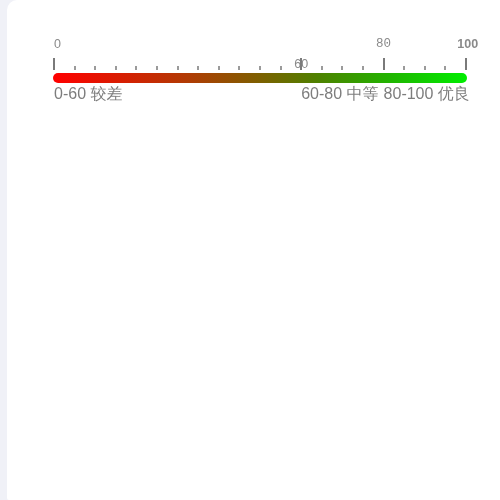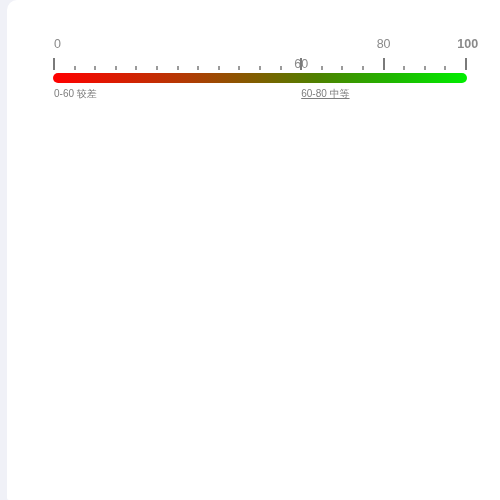--- a/index.html
+++ b/index.html
@@ -92,38 +92,38 @@
   .range-labels {
     position: absolute;
     left: 0;
     top: 50px;
     width: 100%;
     height: 18px;
   }
   .range-label {
     position: absolute;
     top: 0;
-    font-size: 10px;
+    font-size: 16px;
     color: #7d7d7d;
     white-space: nowrap;
     line-height: 16px;
   }
 </style>
 </head>
 <body>
 
 <div id="page">
   <div id="card">
 
     <div id="gauge">
 
       <div class="axis-labels">
         <span class="axis-label start" style="left:0%;">0</span>
         <span class="axis-label mid" style="left:60%;margin-top:20px;">60</span>
-        <span class="axis-label mid" style="left:80%;">80</span>
+        <span class="axis-label mid" style="left:80%;font-family:Liberation Mono, monospace;">80</span>
         <span class="axis-label end" style="left:100%;font-weight:bold;">100</span>
       </div>
 
       <div class="ticks">
         <span class="tick major" style="left:0%;"></span>
         <span class="tick minor" style="left:5%;"></span>
         <span class="tick minor" style="left:10%;"></span>
         <span class="tick minor" style="left:15%;"></span>
         <span class="tick minor" style="left:20%;"></span>
         <span class="tick minor" style="left:25%;"></span>
@@ -141,18 +141,19 @@
         <span class="tick minor" style="left:85%;"></span>
         <span class="tick minor" style="left:90%;"></span>
         <span class="tick minor" style="left:95%;"></span>
         <span class="tick major" style="left:100%;"></span>
       </div>
 
       <div class="bar"></div>
 
       <div class="range-labels">
         <span class="range-label" style="left:0%;">0-60 较差</span>
-        <span class="range-label" style="left:60%;text-decoration:underline;">60-80 中等</span>
+        <span class="range-label" style="left:60%;">60-80 中等</span>
+        <span class="range-label" style="left:80%;">80-100 优良</span>
       </div>
 
     </div>
   </div>
 </div>
 
 </body></html>

